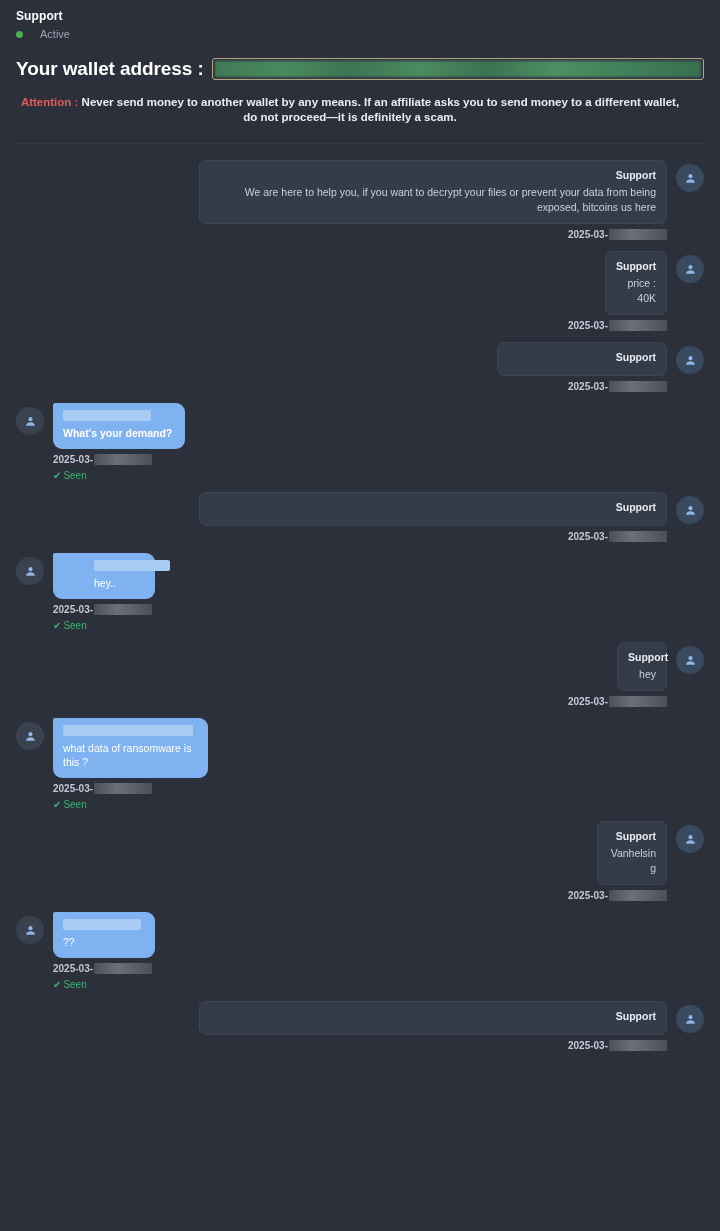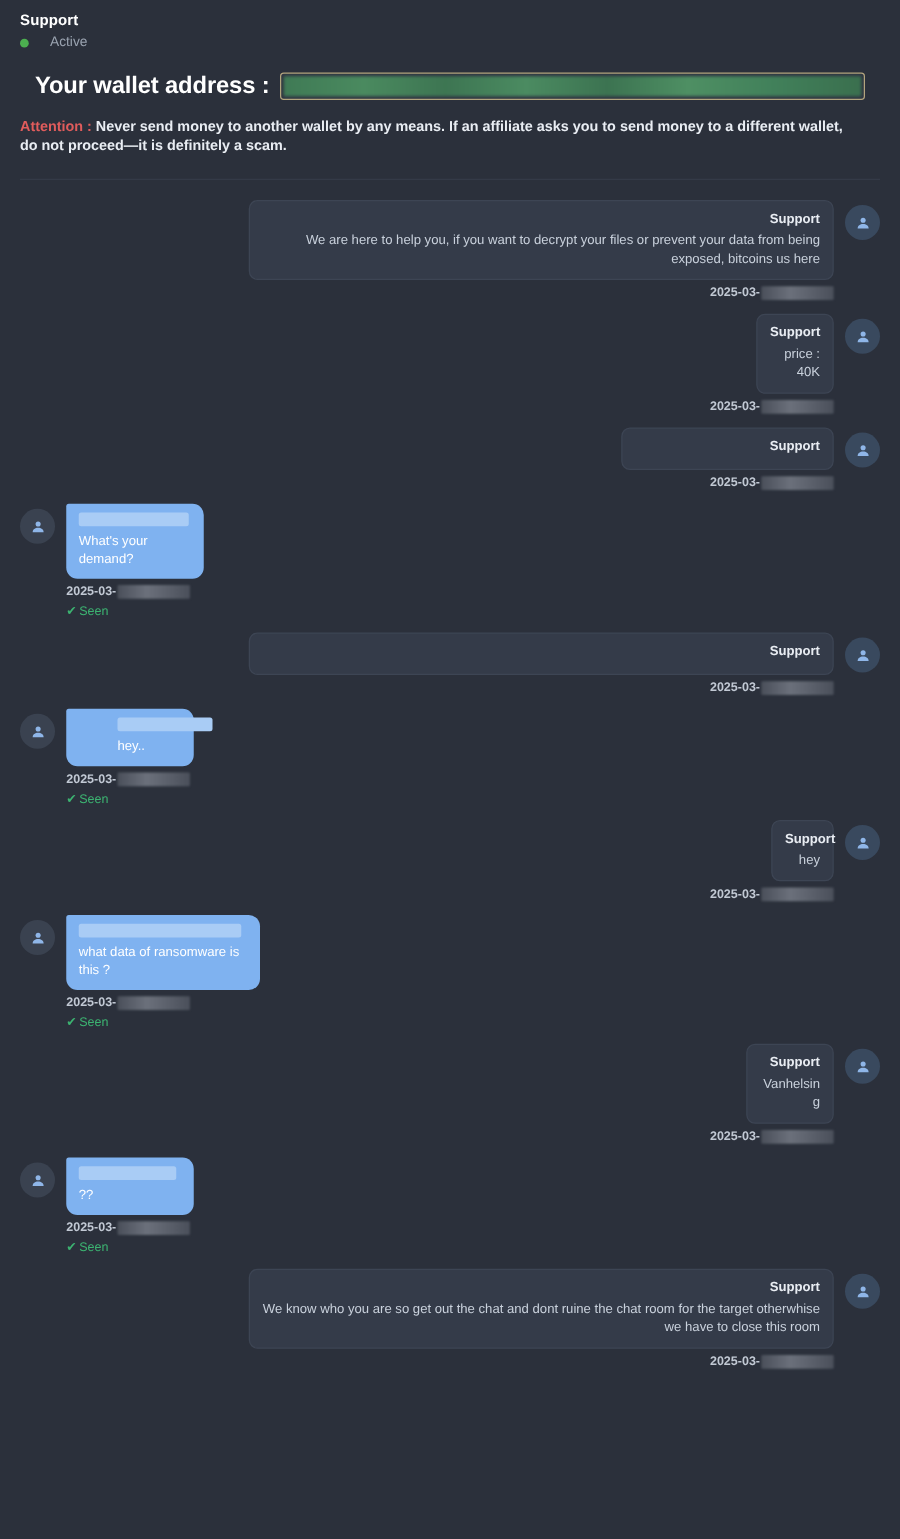--- a/index.html
+++ b/index.html
@@ -48,21 +48,21 @@
   .status-label {
     font-size: 11px;
     color: #9aa3b0;
     line-height: 14px;
   }
 
   
   .wallet-row {
     display: flex;
     align-items: center;
-    padding: 0 28px;
+    padding: 0 16px;
     margin-top: 16px;
     gap: 8px;
   }
 
   .wallet-label {
     font-size: 19px;
     font-weight: bold;
     color: #ffffff;
     white-space: nowrap;
     line-height: 24px;
@@ -93,20 +93,21 @@
 
   
   .attention {
     padding: 0 16px;
     margin-top: 14px;
     font-size: 11.5px;
     font-weight: bold;
     line-height: 15px;
     color: #e9edf3;
     max-width: 700px;
+    text-align: center;
   }
 
   .attention-tag { color: #e05c5c; }
 
   
   .divider {
     margin: 18px 16px 0 16px;
     height: 1px;
     background: #343a47;
   }
@@ -313,21 +314,21 @@
     <div class="msg user">
       <div class="msg-row">
         <div class="avatar user-av">
           <span>
             <svg width="13" height="13" viewBox="0 0 16 16">
               <circle cx="8" cy="5.1" r="2.5" fill="#8fb6e8"></circle>
               <path d="M2.6 13.2c0-2.7 2.4-4.3 5.4-4.3s5.4 1.6 5.4 4.3z" fill="#8fb6e8"></path>
             </svg>
           </span>
         </div>
-        <div class="bubble-user" style="width: 110px;">
+        <div class="bubble-user" style="width: 132px; font-weight: bold;">
           <div class="name-redaction" style="width: 88px;"></div>
           <div class="text">What's your demand?</div>
         </div>
       </div>
       <div class="meta">
         <span>2025-03-</span>
         <span class="ts-redaction"></span>
       </div>
       <div class="seen"><span class="check">✔</span><span>Seen</span></div>
     </div>
@@ -450,21 +451,20 @@
       <div class="meta">
         <span>2025-03-</span>
         <span class="ts-redaction"></span>
       </div>
       <div class="seen"><span class="check">✔</span><span>Seen</span></div>
     </div>
     <div class="msg support">
       <div class="msg-row">
         <div class="bubble-support w-full">
           <div class="sender">Support</div>
-          <div class="text">We know who you are so get out the chat and dont ruine the chat room for the target otherwhise we have to close this room</div>
         </div>
         <div class="avatar support-av">
           <span>
             <svg width="13" height="13" viewBox="0 0 16 16">
               <circle cx="8" cy="5.1" r="2.5" fill="#8fb6e8"></circle>
               <path d="M2.6 13.2c0-2.7 2.4-4.3 5.4-4.3s5.4 1.6 5.4 4.3z" fill="#8fb6e8"></path>
             </svg>
           </span>
         </div>
       </div>

